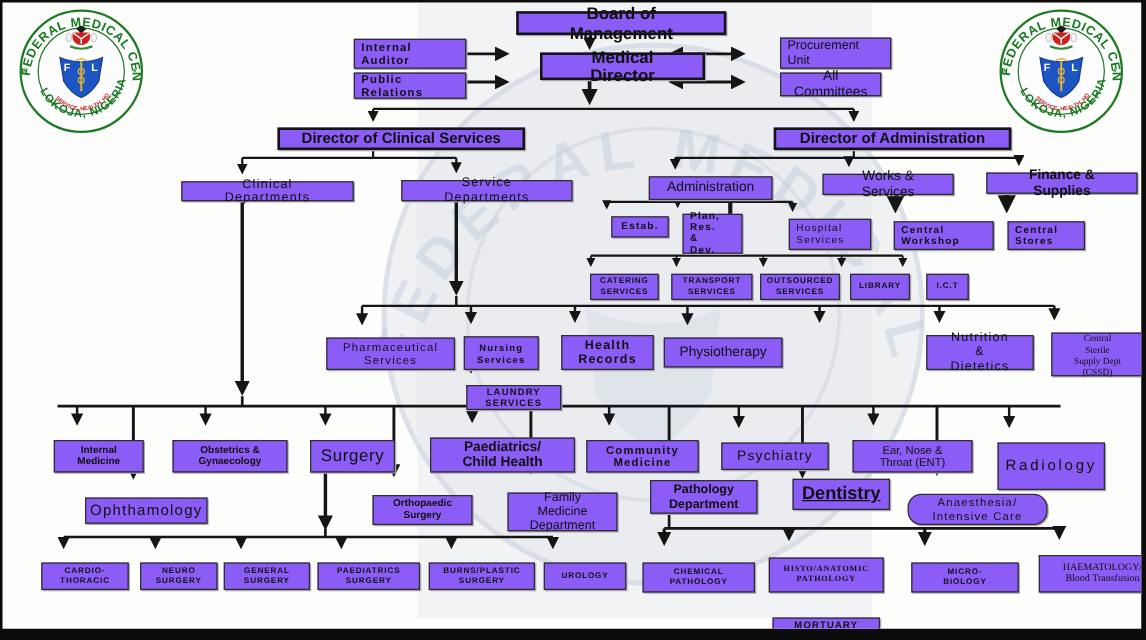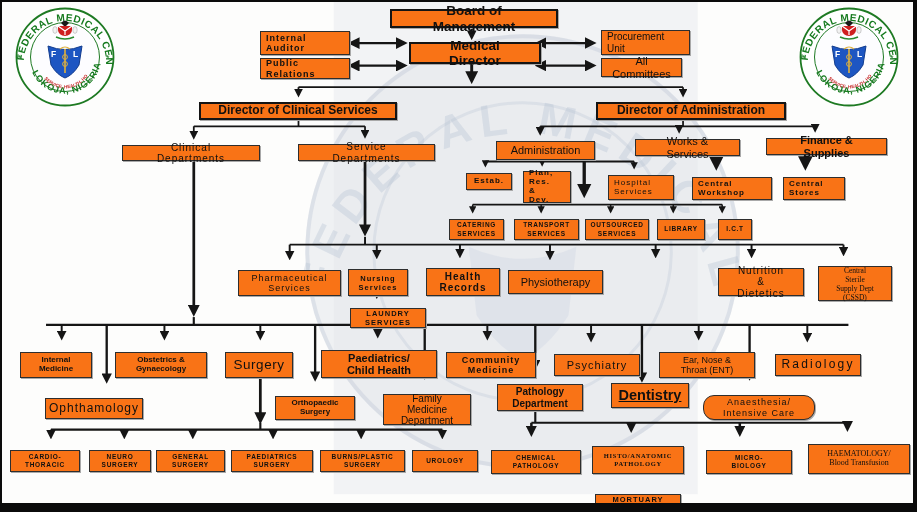--- a/index.html
+++ b/index.html
@@ -10,24 +10,24 @@
     font-family:"Liberation Sans",sans-serif;
   }
   .layer{position:absolute;left:0;top:0;width:100%;height:100%;}
   #wm{z-index:0;}
   #edge-svg{z-index:1;pointer-events:none;}
   #nodes{z-index:2;}
   .logo{position:absolute;top:5px;width:100px;height:100px;z-index:3;}
   .logo.left{left:13px;}
   .logo.right{left:797px;}
   .node{
-    position:absolute;background:#f97316;border:1.3px solid #2e2e2e;
+    position:absolute;background:#8b5cf6;border:1.3px solid #2e2e2e;
     box-shadow:1px 1px 0 #a9a9a9;box-sizing:border-box;
     display:flex;align-items:center;justify-content:center;
-    text-align:center;white-space:pre-line;color:#101010;line-height:1.12;padding:1px 16px;
+    text-align:center;white-space:pre-line;color:#101010;line-height:1.12;padding:1px 16px;margin-left:23px;
   }
   .thick{border:2px solid #141414;}
   .b{font-weight:bold;}
   .ls{letter-spacing:1px;}
   .ls2{letter-spacing:2.2px;}
   .tal{justify-content:flex-start;text-align:left;padding-left:5px;}
   .serif{font-family:"Liberation Serif",serif;}
   .f6{font-size:6.5px;letter-spacing:.7px;line-height:1.25;}
   .f7{font-size:7.5px;line-height:1.2;}
   .f8{font-size:8px;}
@@ -199,21 +199,21 @@
       <div class="node f8 b" style="left: 113px; top: 350px; width: 92px; height: 26px;">Obstetrics &amp;
 Gynaecology</div>
       <div class="node f14" style="left: 223px; top: 350px; width: 68px; height: 26px;">Surgery</div>
       <div class="node f11 b" style="left: 319px; top: 348px; width: 116px; height: 28px;">Paediatrics/
 Child Health</div>
       <div class="node f9 b ls" style="left: 444px; top: 350px; width: 90px; height: 26px;">Community
 Medicine</div>
       <div class="node f11 ls" style="left: 552px; top: 352px; width: 86px; height: 22px;">Psychiatry</div>
       <div class="node f9" style="left: 657px; top: 350px; width: 96px; height: 26px;">Ear, Nose &amp;
 Throat (ENT)</div>
-      <div class="node f12 ls2" style="left: 773px; top: 352px; width: 86px; height: 22px;">Radiology</div>
+      <div class="node f12 ls2" style="left: 773px; top: 352px; width: 86px; height: 38px;">Radiology</div>
       <div class="node f12 ls" style="left: 43px; top: 396px; width: 98px; height: 21px;">Ophthamology</div>
       <div class="node f8 b" style="left: 273px; top: 394px; width: 80px; height: 24px;">Orthopaedic
 Surgery</div>
       <div class="node f10" style="left: 381px; top: 392px; width: 88px; height: 31px;">Family Medicine
 Department</div>
       <div class="node f10 b" style="left: 495px; top: 382px; width: 86px; height: 27px;">Pathology
 Department</div>
       <div class="node f15 b" style="left: 609px; top: 381px; width: 78px; height: 25px; text-decoration: underline;">Dentistry</div>
       <div class="node f9 ls" style="left: 701px; top: 393px; width: 112px; height: 25px; border-radius: 11px;">Anaesthesia/
 Intensive Care</div>

